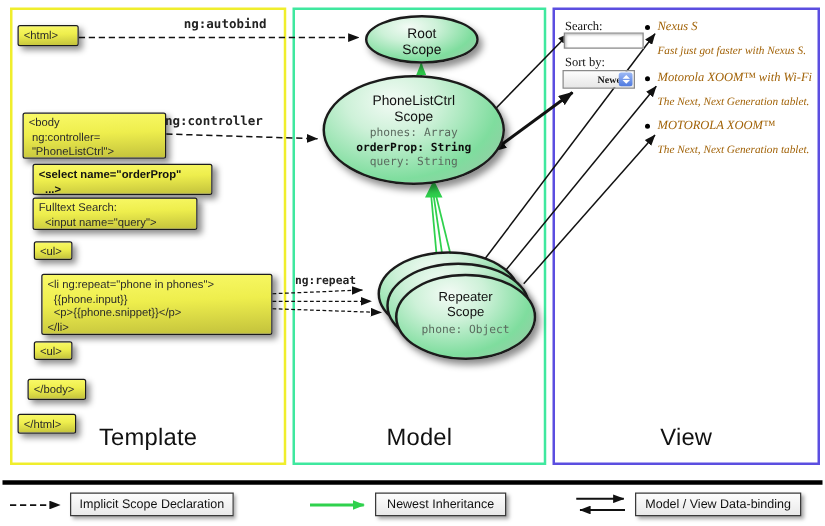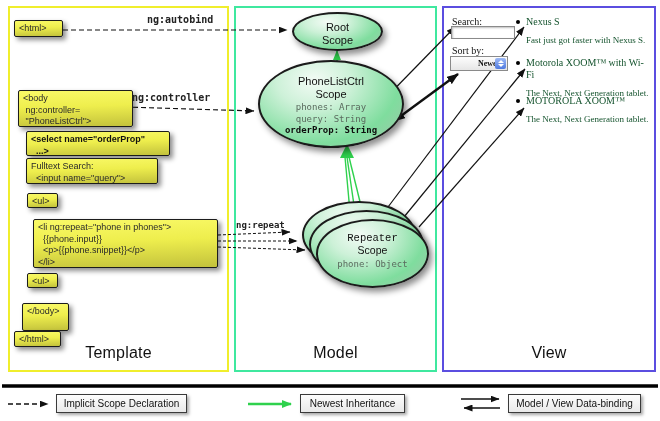--- a/index.html
+++ b/index.html
@@ -4,21 +4,21 @@
 <style>
   html,body{margin:0;padding:0;background:#fff;}
   #stage{position:relative;width:660px;height:421px;background:#fff;overflow:hidden;
          font-family:"Liberation Sans",sans-serif;}
   
   .panel{position:absolute;top:6px;height:366px;background:#fff;box-sizing:border-box;}
   #panel-template{left:8px;width:221px;border:2px solid #f0ee2c;}
   #panel-model{left:234px;width:203px;border:2px solid #3fe89f;}
   #panel-view{left:442px;width:214px;border:2px solid #5b4ee0;}
   .panel-label{position:absolute;bottom:8px;left:0;width:100%;text-align:center;
-               font-size:16px;color:#111;letter-spacing:.2px;}
+               font-size:19px;color:#111;letter-spacing:.2px;}
   
   .codebox{position:absolute;box-sizing:border-box;border:1px solid #1c1c1c;border-radius:2px;
            background:linear-gradient(178deg,#f9f967 0%,#eeee4d 45%,#c3c23c 100%);
            box-shadow:3px 3px 5px rgba(0,0,0,.45);
            font-family:Liberation Sans, sans-serif;font-size:9px;line-height:1.28;
            color:#2a2a2a;padding:2px 4px;white-space:pre;}
   .codebox.bold{font-weight:bold;color:#111;}
   
   .ellipse{position:absolute;box-sizing:border-box;border:2px solid #1b1b1b;border-radius:50%;
            background:radial-gradient(ellipse at 38% 22%, #f3fbf5 0%, #cdf1d8 30%, #7fdd9e 68%, #a5c2ab 100%);
@@ -38,21 +38,21 @@
                display:flex;align-items:center;padding-left:24px;}
   #sort-select .val{flex:1;font-family:"Liberation Serif",serif;font-size:8px;font-weight:bold;
                     color:#111;padding-left:3px;white-space:nowrap;overflow:hidden;}
   #sort-select .stepper{width:11px;height:11px;margin-right:1px;border-radius:2px;
                         background:linear-gradient(#9db9f5,#4f7ae0);display:flex;flex-direction:column;
                         align-items:center;justify-content:center;gap:1px;}
   .tri-up{width:0;height:0;border-left:3px solid transparent;border-right:3px solid transparent;
           border-bottom:3px solid #fff;}
   .tri-down{width:0;height:0;border-left:3px solid transparent;border-right:3px solid transparent;
             border-top:3px solid #fff;}
-  .v-item{position:absolute;left:516px;width:136px;font-family:"Liberation Serif",serif;color:#14532d;}
+  .v-item{position:absolute;left:516px;width:136px;font-family:"Liberation Serif",serif;color:#a16207;font-style:italic;}
   .v-item .row{display:flex;align-items:flex-start;}
   .bullet{width:4px;height:4px;border-radius:50%;background:#000;margin:4px 6px 0 0;flex:none;}
   .v-item .name{font-size:10px;line-height:1.2;}
   .v-item .desc{font-size:9px;margin-left:10px;margin-top:7px;line-height:1.2;}
   
   .legend-box{position:absolute;top:394px;height:19px;box-sizing:border-box;border:1px solid #3a3a3a;
               background:linear-gradient(#fdfdfd,#e9e9e9);box-shadow:2px 2px 3px rgba(0,0,0,.35);
               display:flex;align-items:center;justify-content:center;font-size:10px;color:#111;}
   
   #wires{position:absolute;left:0;top:0;width:660px;height:421px;pointer-events:none;}
@@ -117,45 +117,45 @@
   <div class="codebox bold" style="left:26px;top:131px;width:144px;height:25px;"><div>&lt;select name="orderProp"</div><div>  ...&gt;</div></div>
 
   <div class="codebox" style="left:26px;top:158px;width:132px;height:26px;"><div>Fulltext Search:</div><div>  &lt;input name="query"&gt;</div></div>
 
   <div class="codebox" style="left:27px;top:193px;width:31px;height:15px;">&lt;ul&gt;</div>
 
   <div class="codebox" style="left:33px;top:219px;width:185px;height:49px;"><div>&lt;li ng:repeat="phone in phones"&gt;</div><div>  {{phone.input}}</div><div>  &lt;p&gt;{{phone.snippet}}&lt;/p&gt;</div><div>&lt;/li&gt;</div></div>
 
   <div class="codebox" style="left:27px;top:273px;width:31px;height:15px;">&lt;ul&gt;</div>
 
-  <div class="codebox" style="left:22px;top:303px;width:47px;height:28px;">&lt;/body&gt;</div>
+  <div class="codebox" style="left:22px;top:303px;width:47px;height:17px;">&lt;/body&gt;</div>
 
   <div class="codebox" style="left:14px;top:331px;width:47px;height:16px;">&lt;/html&gt;</div>
 
   <div class="arrow-label" style="left:147px;top:14px;">ng:autobind</div>
   <div class="arrow-label" style="left:132px;top:92px;">ng:controller</div>
   <div class="arrow-label" style="left:236px;top:220px;font-size:9px;">ng:repeat</div>
 
   <div class="ellipse" style="left:292px;top:12px;width:91px;height:39px;padding-top:7px;">
     <div class="ttl">Root</div>
     <div class="ttl">Scope</div>
   </div>
 
   <div class="ellipse" style="left:258px;top:60px;width:146px;height:88px;padding-top:13px;">
     <div class="ttl">PhoneListCtrl</div>
     <div class="ttl">Scope</div>
     <div class="prop" style="margin-top:2px;">phones: Array</div>
+    <div class="prop bold">orderProp: String</div>
     <div class="prop">query: String</div>
-    <div class="prop bold">orderProp: String</div>
   </div>
 
   <div class="ellipse" style="left:302px;top:201px;width:114px;height:68px;"></div>
   <div class="ellipse" style="left:309px;top:210px;width:115px;height:69px;"></div>
   <div class="ellipse" style="left:316px;top:219px;width:113px;height:69px;padding-top:11px;">
-    <div class="ttl" style="font-size:10.5px;font-family:Liberation Mono, monospace;">Repeater</div>
+    <div class="ttl" style="font-size:10.5px;">Repeater</div>
     <div class="ttl" style="font-size:10.5px;">Scope</div>
     <div class="prop" style="margin-top:3px;">phone: Object</div>
   </div>
 
   <div class="v-label" style="left:452px;top:16px;">Search:</div>
   <div id="search-input"></div>
 
   <div class="v-label" style="left:452px;top:45px;">Sort by:</div>
   <div id="sort-select">
     <div class="val">Newest</div>

